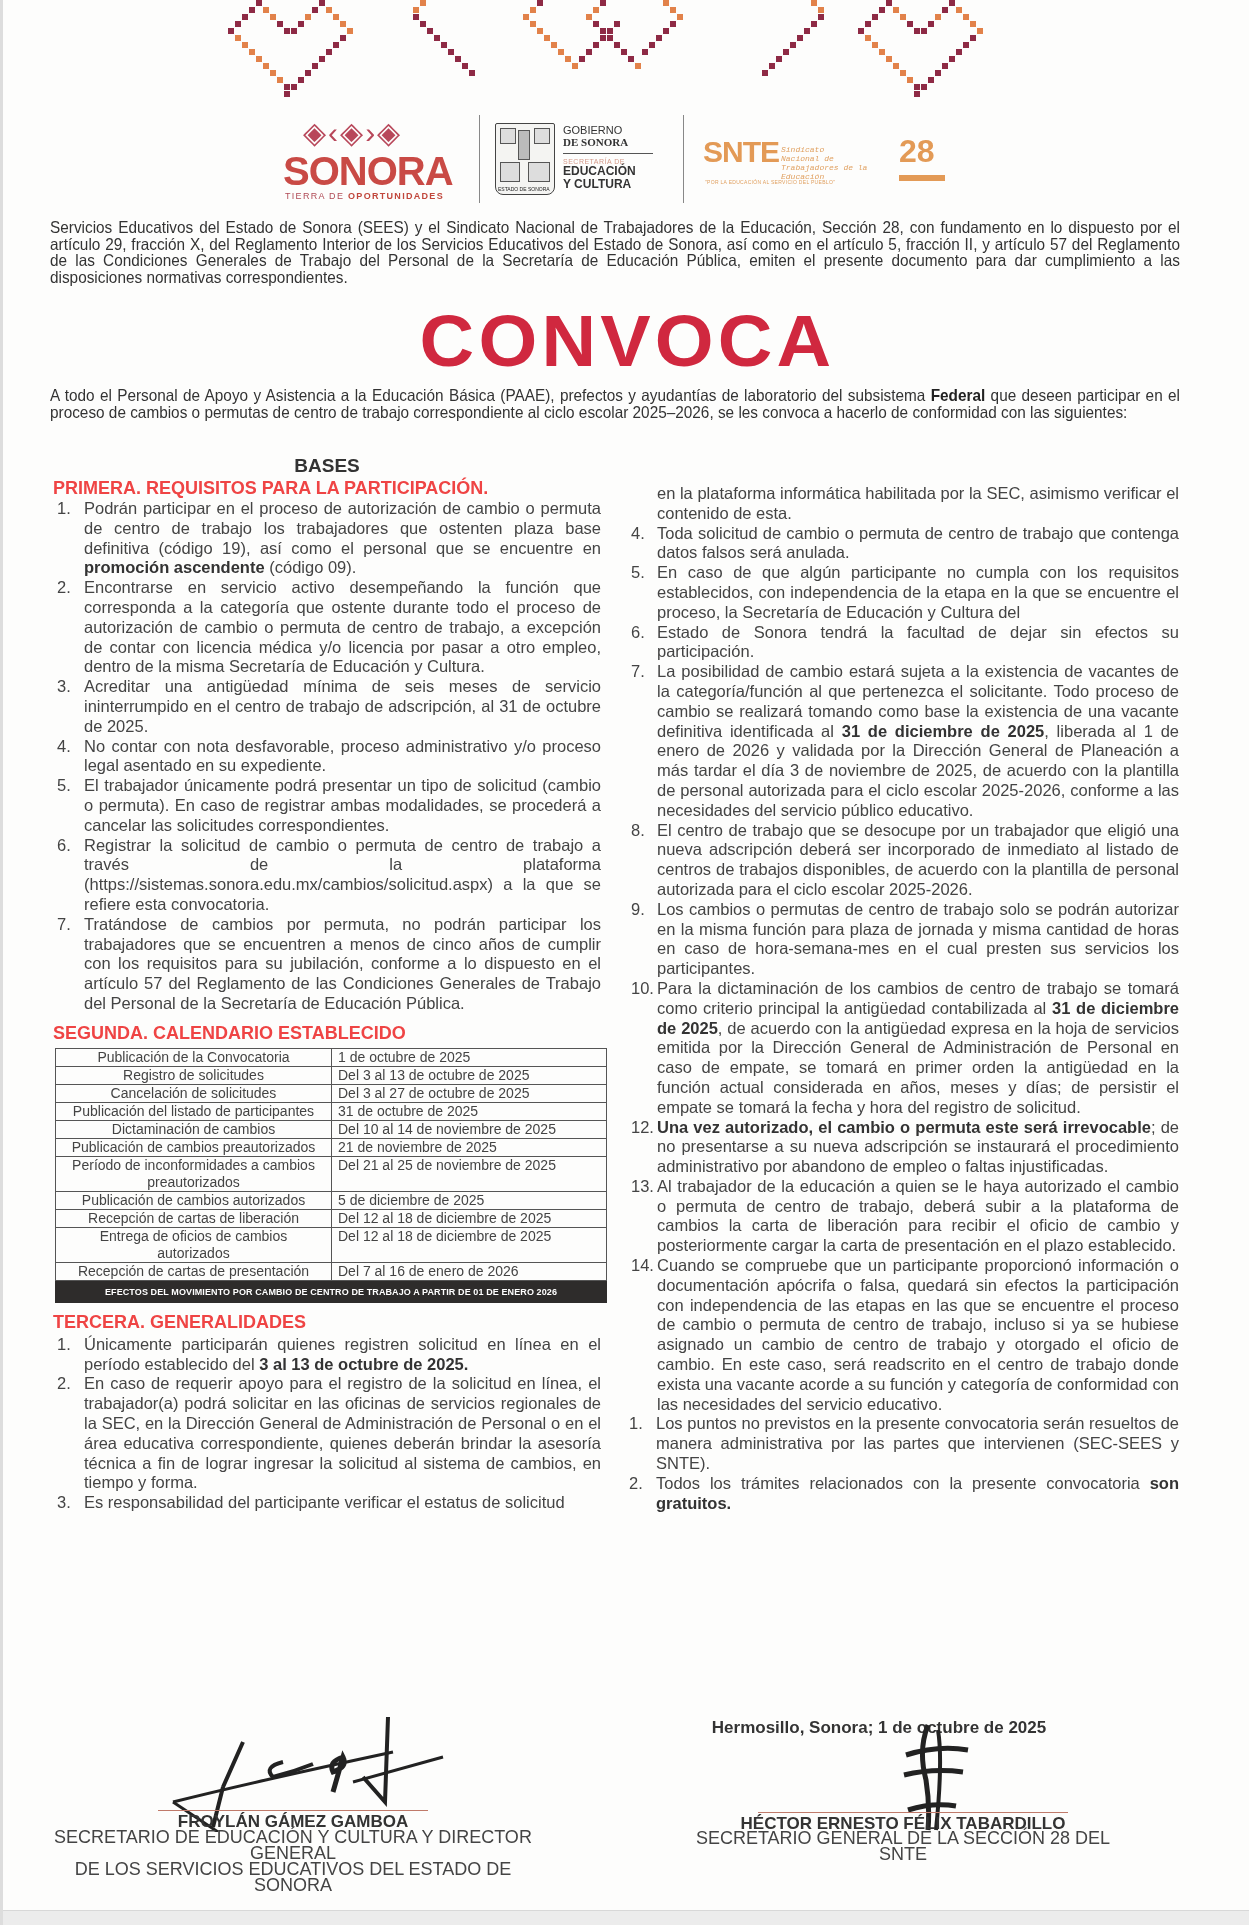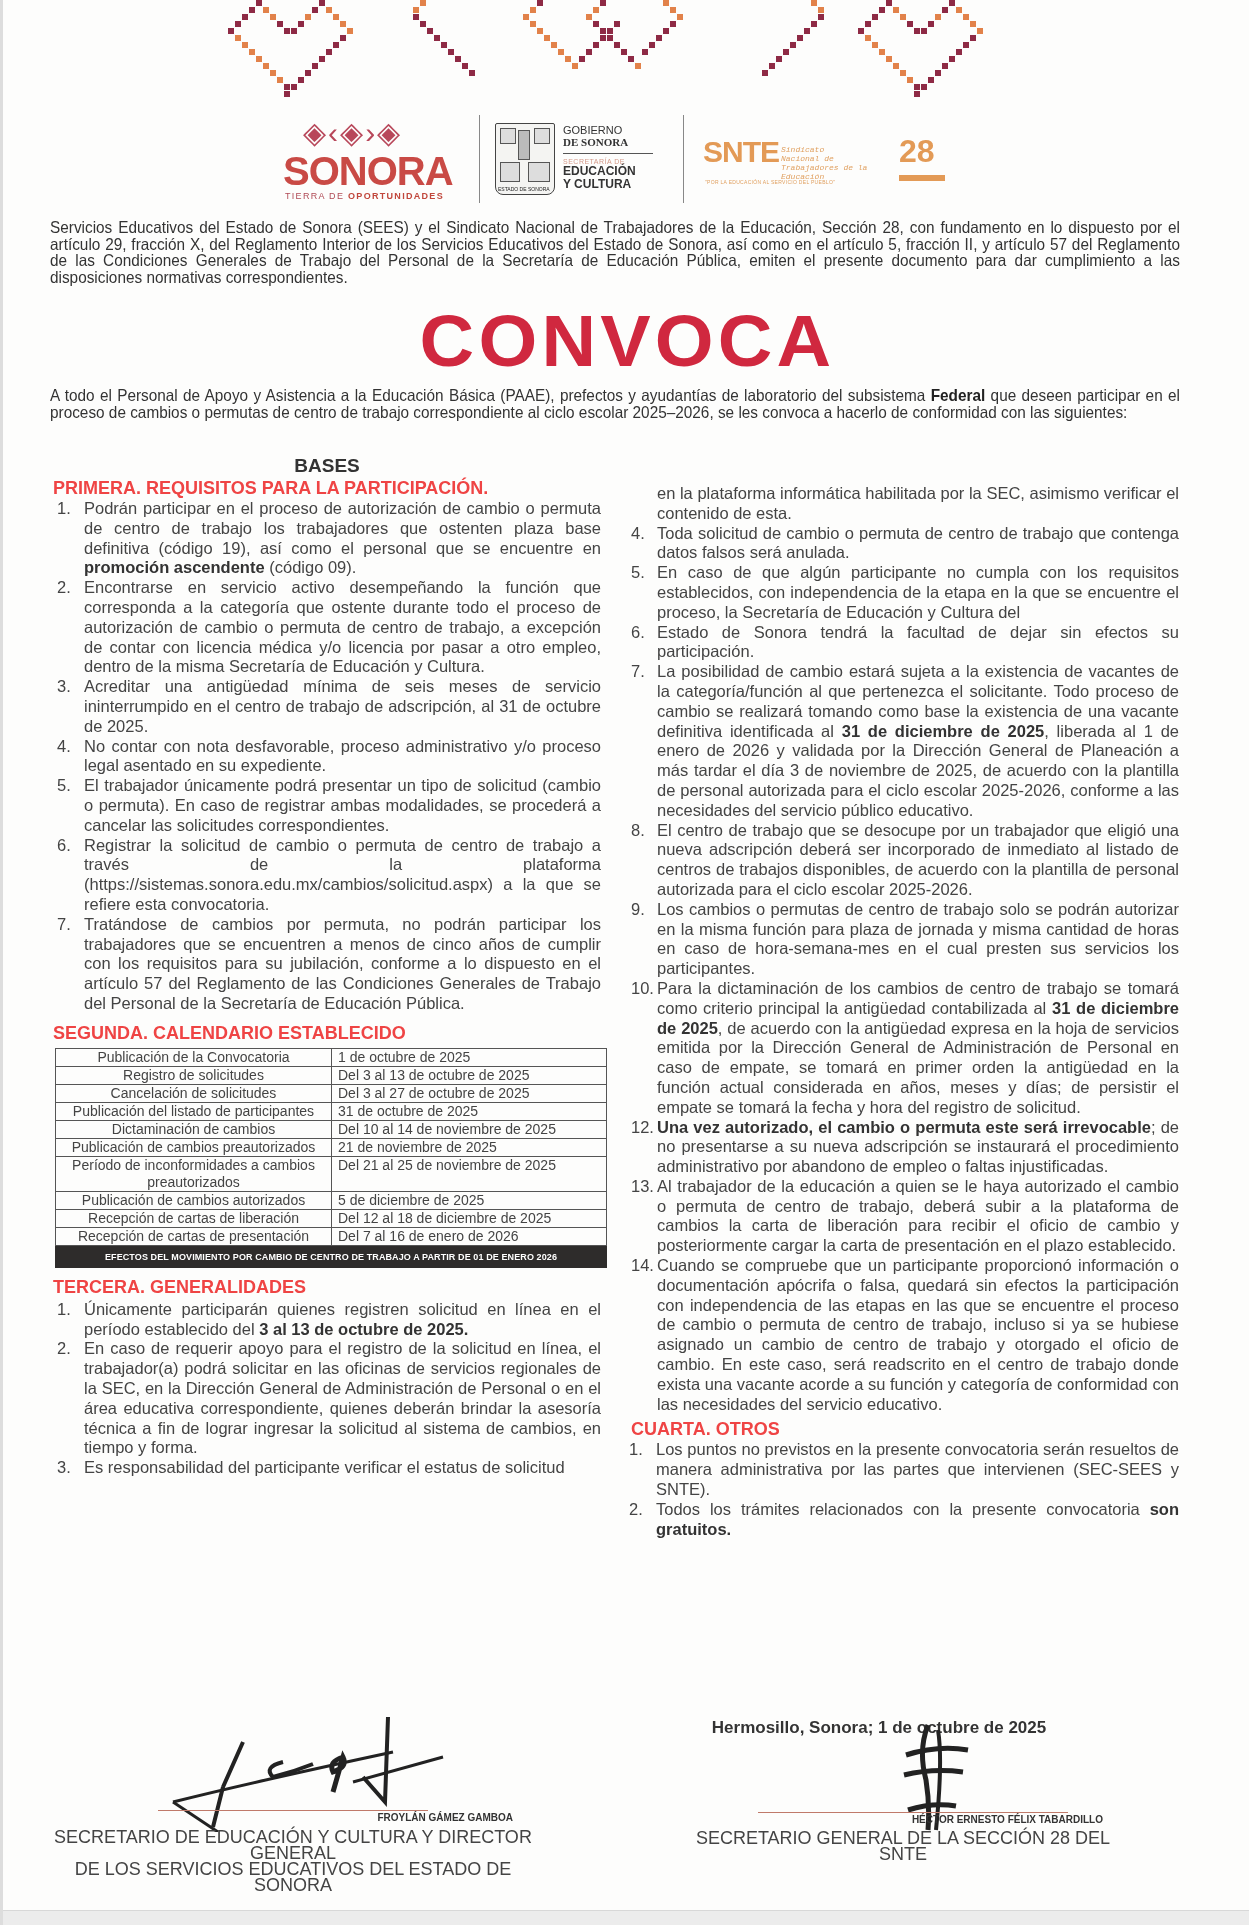--- a/index.html
+++ b/index.html
@@ -54,21 +54,21 @@
   ol.items li b { color: #333; }
 
   table.cal { border-collapse: collapse; width: 552px; margin-top: 4px; margin-left: 2px; font-size: 14px; color: #444; }
   table.cal td { border: 1px solid #555; padding: 0 6px; line-height: 17px; vertical-align: top; }
   table.cal td.k { text-align: center; width: 276px; }
   table.cal td.v { text-align: left; }
   .cal-footer { width: 552px; margin-left: 2px; background: #2e2c2b; color: #fff; font-size: 9px; font-weight: 700; text-align: center; height: 22px; line-height: 22px; letter-spacing: .1px; }
 
   .place { position: absolute; left: 640px; top: 1718px; width: 472px; text-align: center; font-weight: 700; font-size: 17px; color: #333; }
   .sig-line { position: absolute; height: 1px; background: #c07a6a; }
-  .sig-name { position: absolute; text-align: right; font-weight: 700; font-size: 10px; color: #333; }
+  .sig-name { position: absolute; text-align: center; font-weight: 700; font-size: 17px; color: #333; }
   .sig-title { position: absolute; text-align: center; font-size: 18px; color: #444; line-height: 16px; }
   .sig svg { position: absolute; }
 </style>
 </head>
 <body>
 
 <div class="page">
 
   <div class="motif" style="left:225px;">
     <svg width="150" height="105" id="m1">
@@ -305,20 +305,24 @@
           </tr>
           <tr>
             <td class="k">Publicación de cambios autorizados</td>
             <td class="v">5 de diciembre de 2025</td>
           </tr>
           <tr>
             <td class="k">Recepción de cartas de liberación</td>
             <td class="v">Del 12 al 18 de diciembre de 2025</td>
           </tr>
           <tr>
+            <td class="k">Entrega de oficios de cambios autorizados</td>
+            <td class="v">Del 12 al 18 de diciembre de 2025</td>
+          </tr>
+          <tr>
             <td class="k">Recepción de cartas de presentación</td>
             <td class="v">Del 7 al 16 de enero de 2026</td>
           </tr>
         </tbody>
       </table>
     <div class="cal-footer">EFECTOS DEL MOVIMIENTO POR CAMBIO DE CENTRO DE TRABAJO A PARTIR DE 01 DE ENERO 2026</div>
 
     <div class="h-sec" style="margin-top:8px;">TERCERA. GENERALIDADES</div>
     <ol class="items" id="list-tercera" style="margin-top:2px;">
         <li><span class="n">1.</span><span>Únicamente participarán quienes registren solicitud en línea en el período establecido del </span><b>3 al 13 de octubre de 2025.</b><span></span></li>
@@ -334,21 +338,20 @@
         <li><span class="n">5.</span><span>En caso de que algún participante no cumpla con los requisitos establecidos, con independencia de la etapa en la que se encuentre el proceso, la Secretaría de Educación y Cultura del</span><b></b><span></span></li>
         <li><span class="n">6.</span><span>Estado de Sonora tendrá la facultad de dejar sin efectos su participación.</span><b></b><span></span></li>
         <li><span class="n">7.</span><span>La posibilidad de cambio estará sujeta a la existencia de vacantes de la categoría/función al que pertenezca el solicitante. Todo proceso de cambio se realizará tomando como base la existencia de una vacante definitiva identificada al </span><b>31 de diciembre de 2025</b><span>, liberada al 1 de enero de 2026 y validada por la Dirección General de Planeación a más tardar el día 3 de noviembre de 2025, de acuerdo con la plantilla de personal autorizada para el ciclo escolar 2025-2026, conforme a las necesidades del servicio público educativo.</span></li>
         <li><span class="n">8.</span><span>El centro de trabajo que se desocupe por un trabajador que eligió una nueva adscripción deberá ser incorporado de inmediato al listado de centros de trabajos disponibles, de acuerdo con la plantilla de personal autorizada para el ciclo escolar 2025-2026.</span><b></b><span></span></li>
         <li><span class="n">9.</span><span>Los cambios o permutas de centro de trabajo solo se podrán autorizar en la misma función para plaza de jornada y misma cantidad de horas en caso de hora-semana-mes en el cual presten sus servicios los participantes.</span><b></b><span></span></li>
         <li><span class="n">10.</span><span>Para la dictaminación de los cambios de centro de trabajo se tomará como criterio principal la antigüedad contabilizada al </span><b>31 de diciembre de 2025</b><span>, de acuerdo con la antigüedad expresa en la hoja de servicios emitida por la Dirección General de Administración de Personal en caso de empate, se tomará en primer orden la antigüedad en la función actual considerada en años, meses y días; de persistir el empate se tomará la fecha y hora del registro de solicitud.</span></li>
         <li><span class="n">12.</span><span></span><b>Una vez autorizado, el cambio o permuta este será irrevocable</b><span>; de no presentarse a su nueva adscripción se instaurará el procedimiento administrativo por abandono de empleo o faltas injustificadas.</span></li>
         <li><span class="n">13.</span><span>Al trabajador de la educación a quien se le haya autorizado el cambio o permuta de centro de trabajo, deberá subir a la plataforma de cambios la carta de liberación para recibir el oficio de cambio y posteriormente cargar la carta de presentación en el plazo establecido.</span><b></b><span></span></li>
         <li><span class="n">14.</span><span>Cuando se compruebe que un participante proporcionó información o documentación apócrifa o falsa, quedará sin efectos la participación con independencia de las etapas en las que se encuentre el proceso de cambio o permuta de centro de trabajo, incluso si ya se hubiese asignado un cambio de centro de trabajo y otorgado el oficio de cambio. En este caso, será readscrito en el centro de trabajo donde exista una vacante acorde a su función y categoría de conformidad con las necesidades del servicio educativo.</span><b></b><span></span></li>
       </ol>
-    <div class="h-sec" style="margin-top:4px;">CUARTA. OTROS</div>
     <ol class="items" id="list-cuarta" style="margin-left:-6px;">
         <li><span class="n">1.</span><span>Los puntos no previstos en la presente convocatoria serán resueltos de manera administrativa por las partes que intervienen (SEC-SEES y SNTE).</span><b></b><span></span></li>
         <li><span class="n">2.</span><span>Todos los trámites relacionados con la presente convocatoria </span><b>son gratuitos.</b><span></span></li>
       </ol>
   </div>
 
   <div class="place">Hermosillo, Sonora; 1 de octubre de 2025</div>
 
   <div class="sig">
     <svg style="left:160px;top:1712px;" width="290" height="120" viewBox="0 0 290 120">

